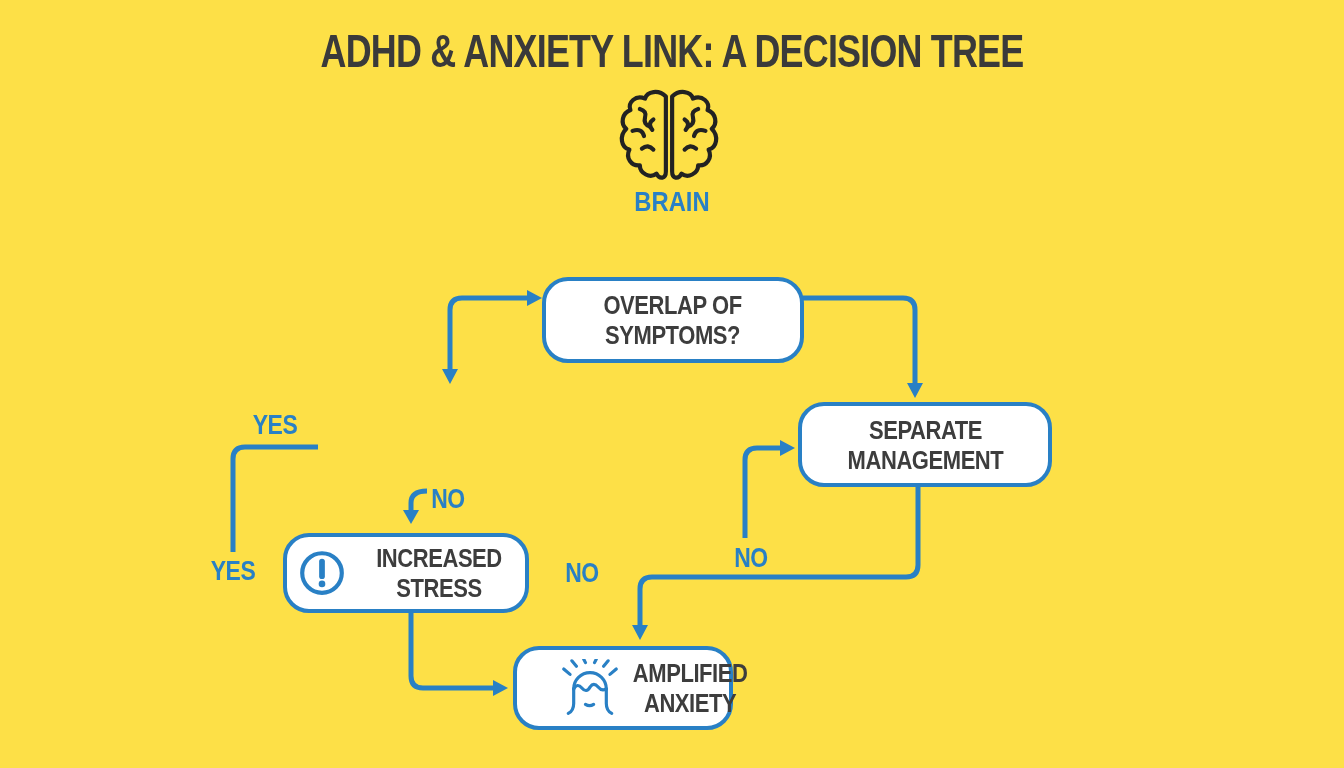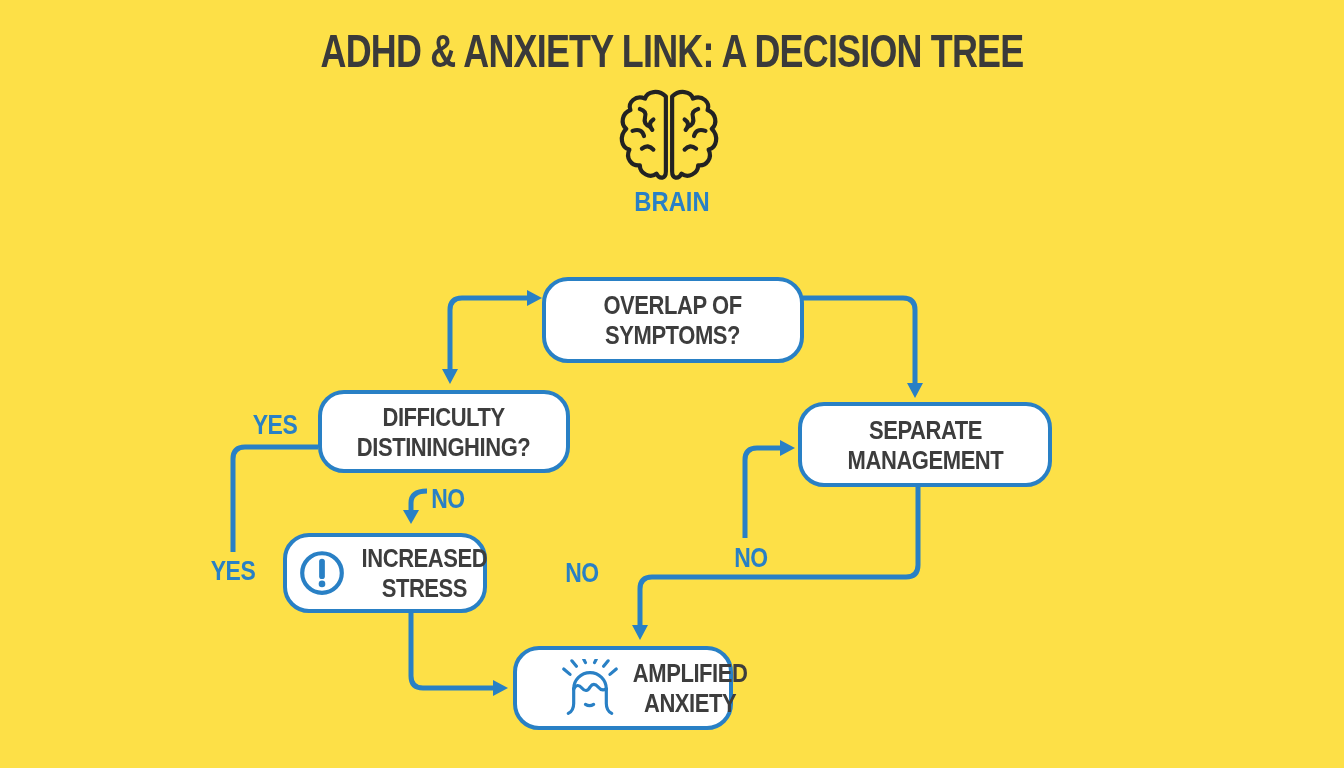--- a/index.html
+++ b/index.html
@@ -113,35 +113,29 @@
     </g>
   </svg>
 
   <div class="node" style="left:542px;top:252px;width:262px;height:86px;margin-top:25px;">
     <div class="txt">
       <div>OVERLAP OF</div>
       <div>SYMPTOMS?</div>
     </div>
   </div>
 
-  <div class="node" style="left:318px;top:390px;width:252px;height:83px;">
-    <div class="txt">
-      <div>DIFFICULTY</div>
-      <div>DISTININGHING?</div>
-    </div>
-  </div>
 
   <div class="node" style="left:798px;top:402px;width:254px;height:85px;align-items:center;">
     <div class="txt">
       <div>SEPARATE</div>
       <div>MANAGEMENT</div>
     </div>
   </div>
 
-  <div class="node with-icon" style="left:283px;top:533px;width:204px;height:80px;">
+  <div class="node with-icon" style="left:283px;top:533px;width:246px;height:80px;">
     <svg class="mini-icon" width="50" height="50" viewBox="0 0 48 48">
       <circle cx="24" cy="24" r="19" fill="none" stroke="#2980c5" stroke-width="4"></circle>
       <line x1="24" y1="13" x2="24" y2="27" stroke="#2980c5" stroke-width="5.5" stroke-linecap="round"></line>
       <circle cx="24" cy="34.5" r="3.2" fill="#2980c5"></circle>
     </svg>
     <div class="txt">
       <div>INCREASED</div>
       <div>STRESS</div>
     </div>
   </div>

